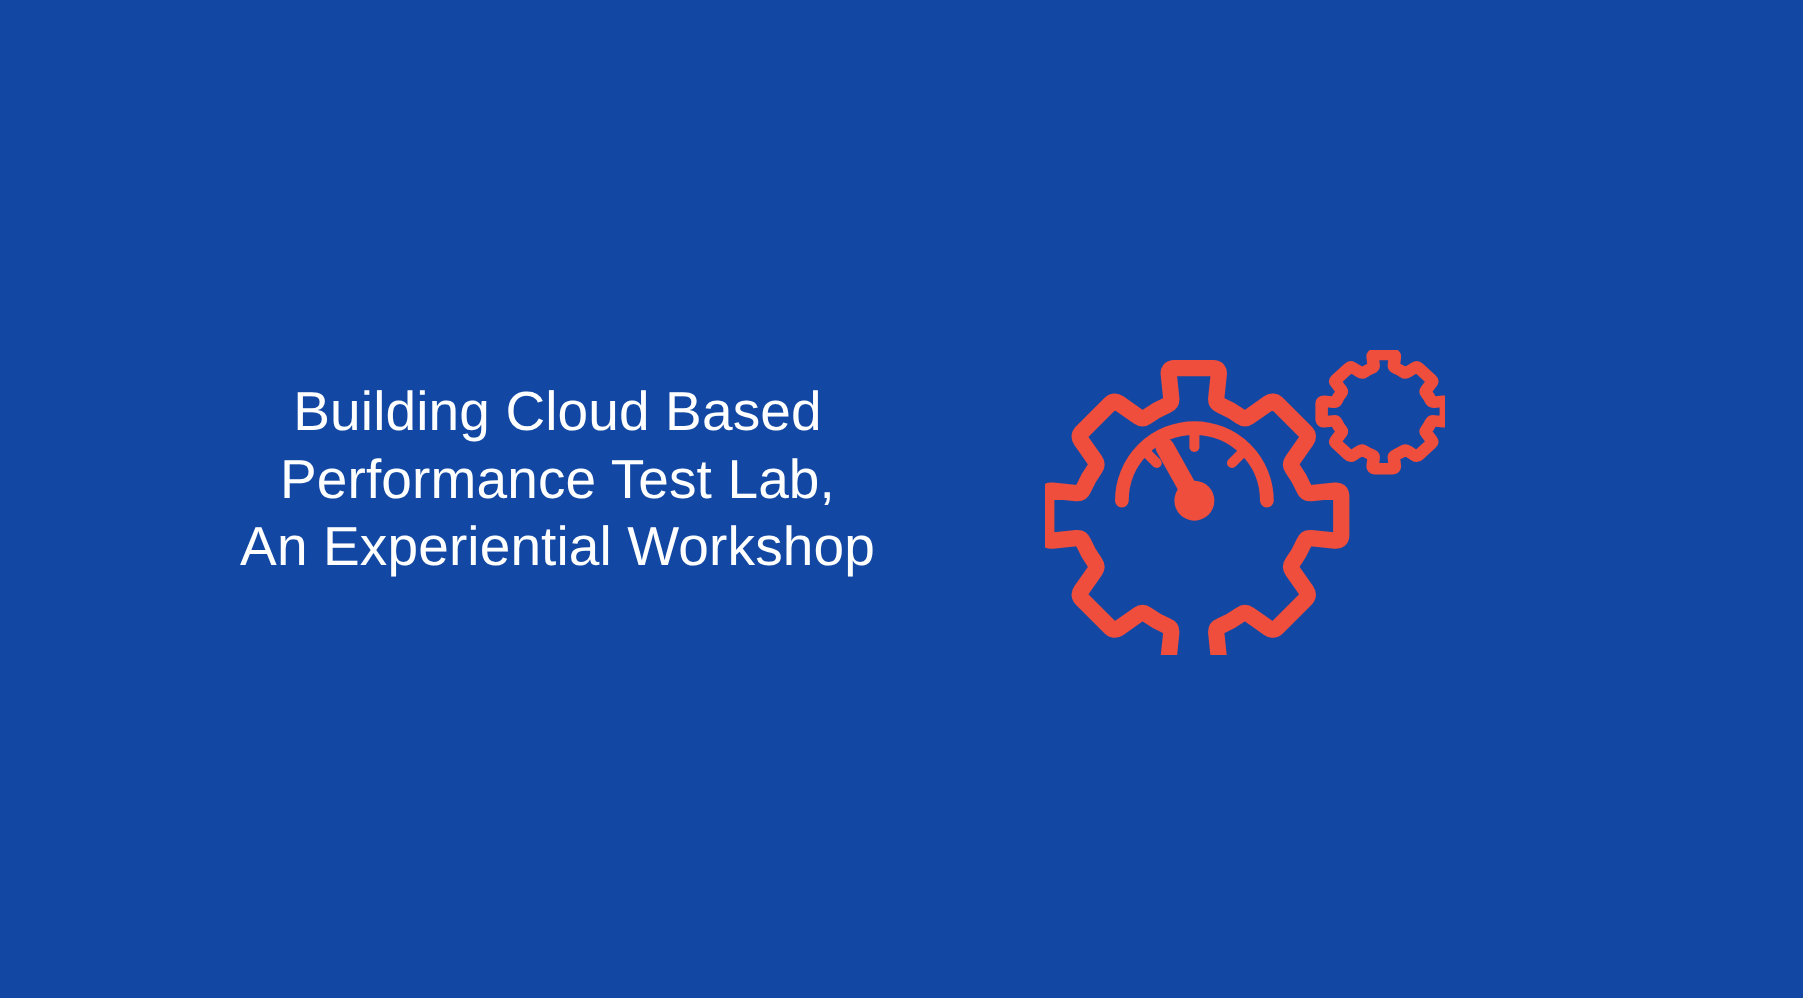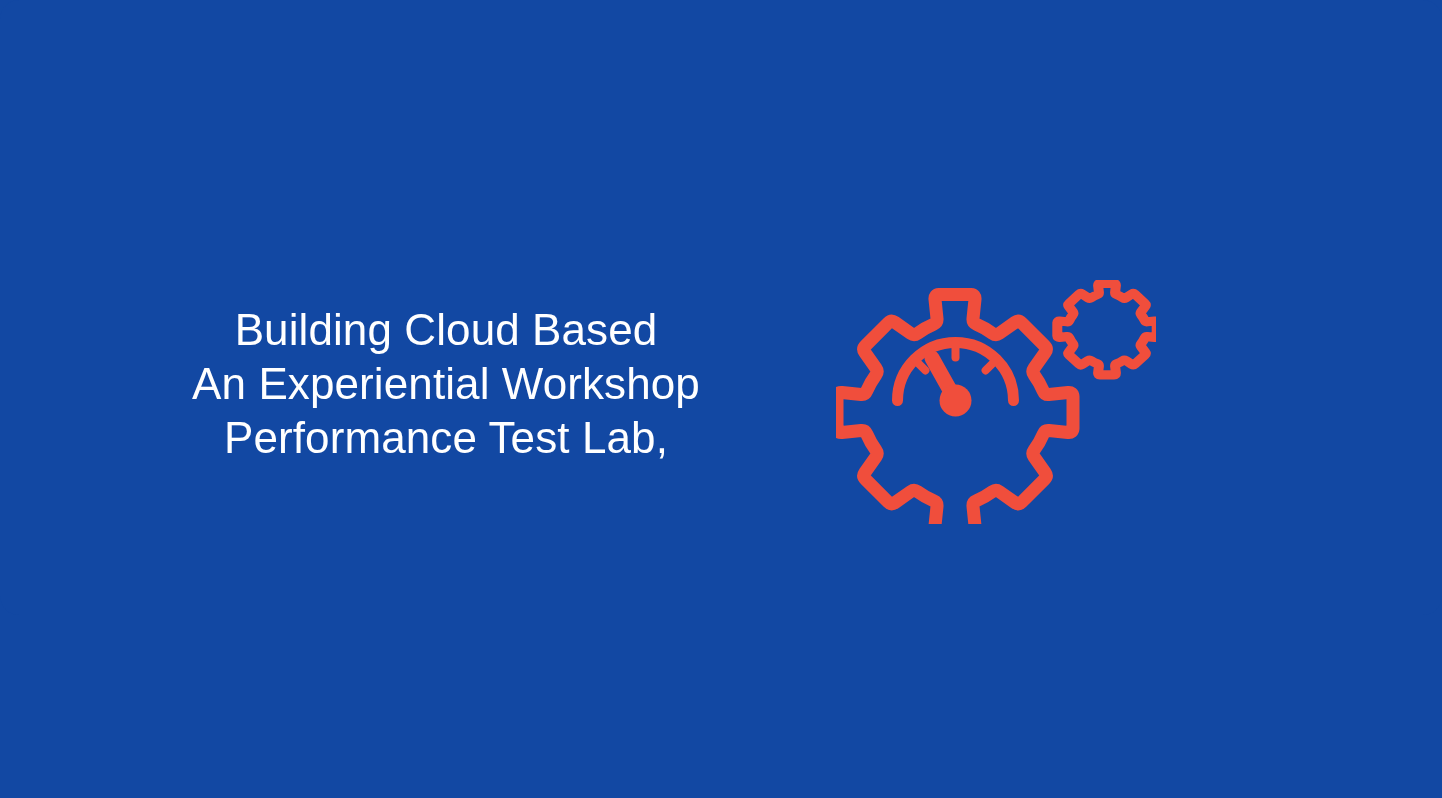--- a/index.html
+++ b/index.html
@@ -57,22 +57,22 @@
     height: 244px;
   }
 </style>
 </head>
 <body>
 
 <div id="slide">
 
   <div id="title-block">
     <span class="title-line">Building Cloud Based</span>
+    <span class="title-line">Performance Test Lab,</span>
     <span class="title-line">An Experiential Workshop</span>
-    <span class="title-line">Performance Test Lab,</span>
   </div>
 
   <div id="icon-group">
     <svg viewBox="0 0 320 244" xmlns="http://www.w3.org/2000/svg" aria-hidden="true">
 
       <g fill="none" stroke="#F04E3C" stroke-width="13" stroke-linejoin="round" stroke-linecap="round">
         <path d="
           M 103.0 14.5
           L 135.0 14.5
           Q 139.5 14.8 139.0 19.4

